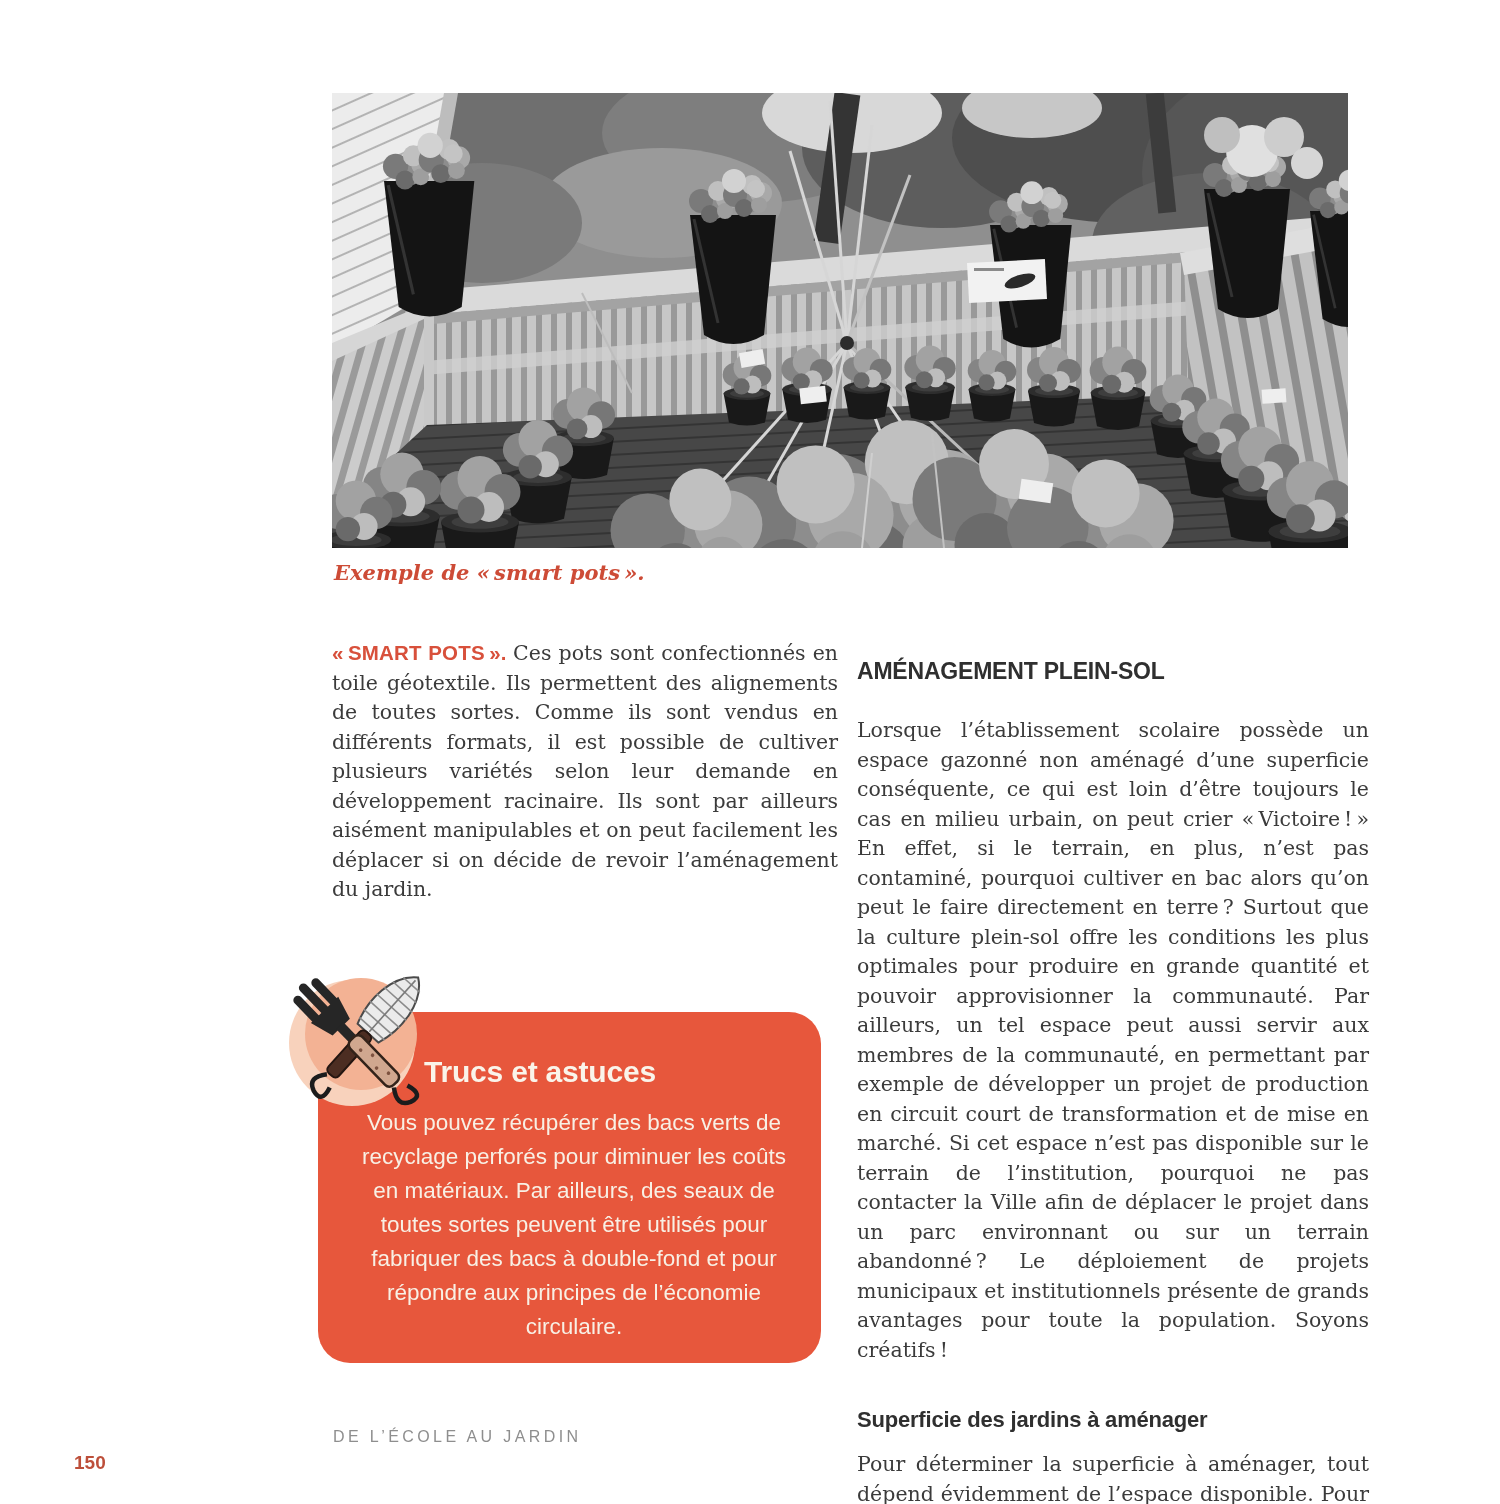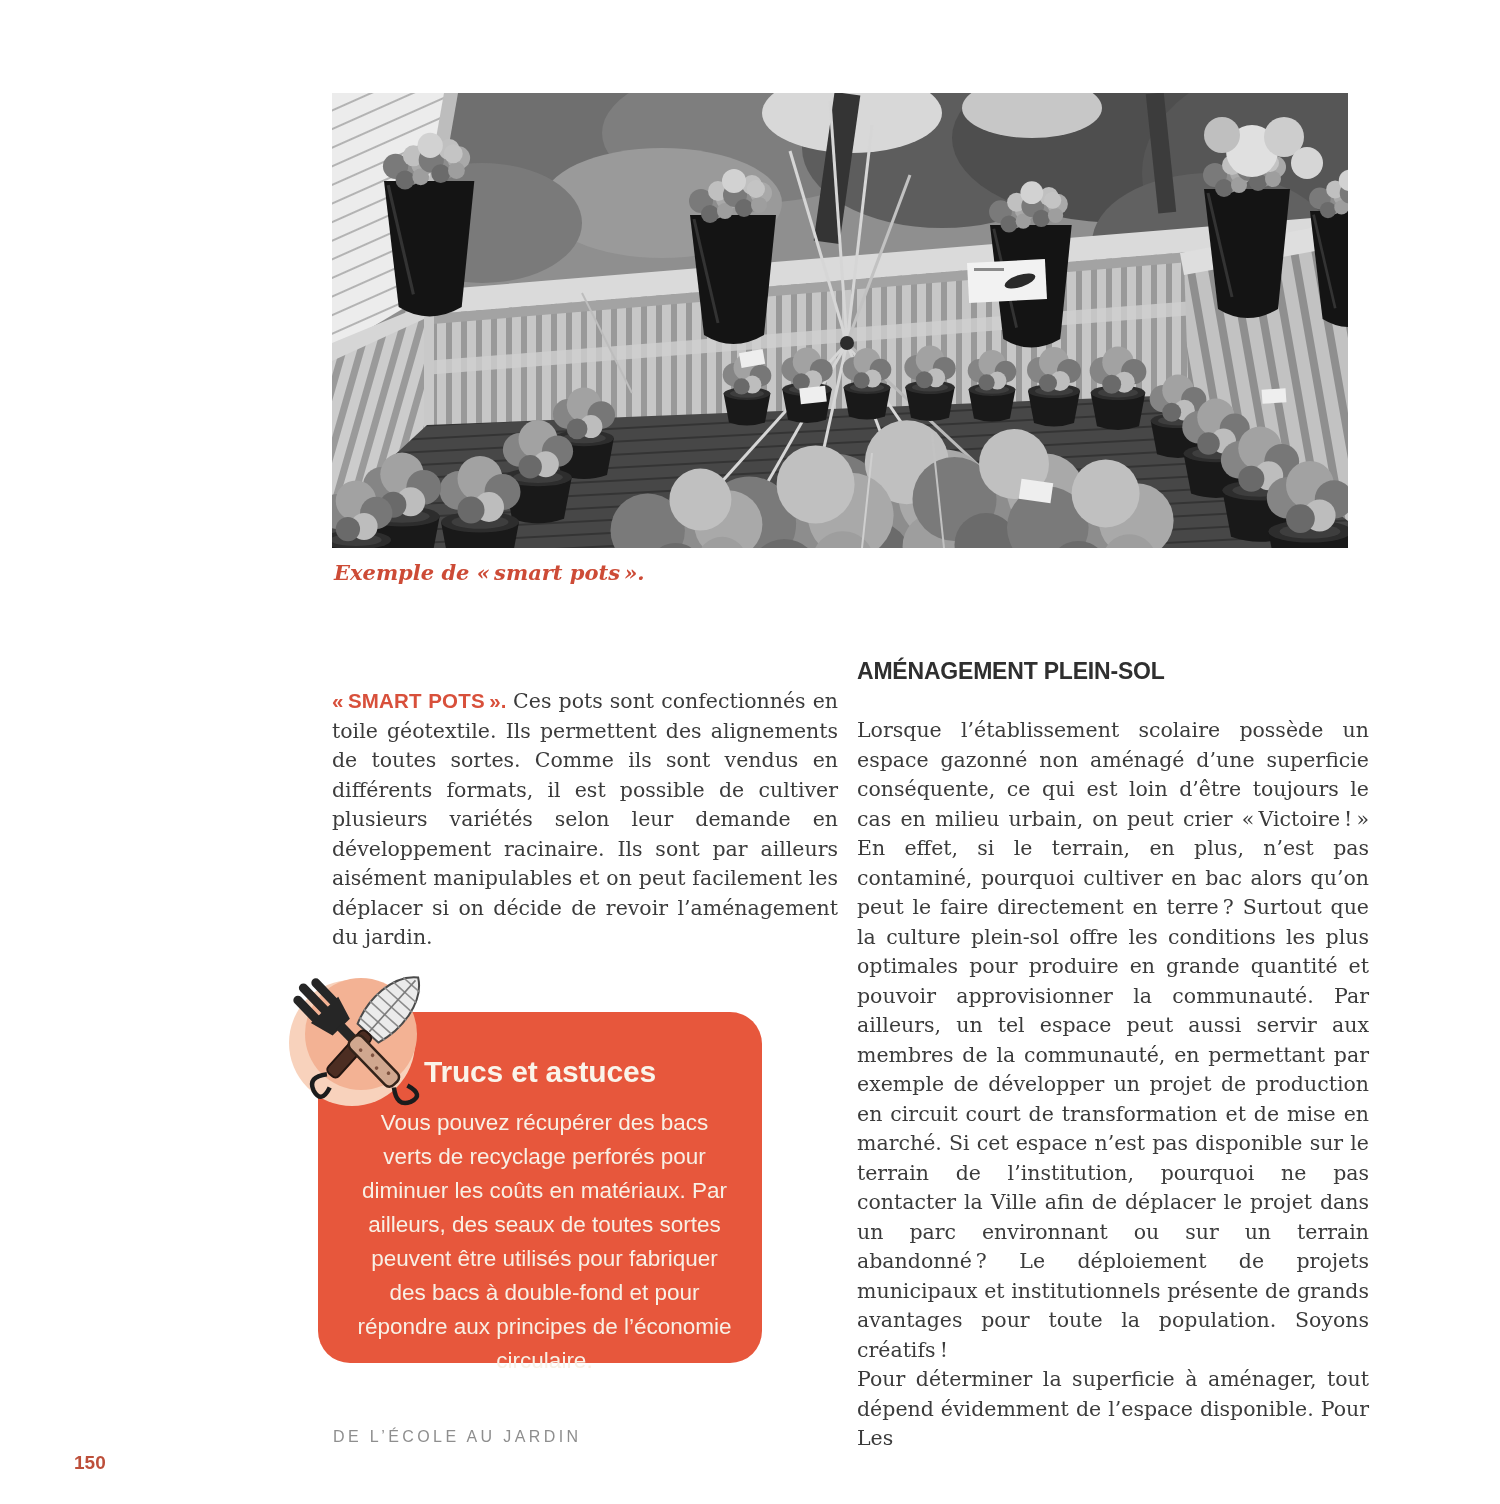--- a/index.html
+++ b/index.html
@@ -4,31 +4,31 @@
 <style>
   html,body{margin:0;padding:0;background:#ffffff;}
   .page{position:relative;width:1500px;height:1504px;background:#ffffff;overflow:hidden;
         font-family:"Liberation Sans",sans-serif;padding-left:44px;}
   .photo{position:absolute;left:332px;top:93px;width:1016px;height:455px;background:#8f8f8f;}
   .photo svg{display:block;width:100%;height:100%;}
   .caption{position:absolute;left:334px;top:560px;width:700px;
            font-family:"DejaVu Serif",serif;font-style:italic;font-weight:bold;
            font-size:21px;color:#cd4b36;}
   .col{position:absolute;color:#3b3b3b;}
-  .col-left{left:332px;top:638px;width:506px;margin-top:48px;}
+  .col-left{left:332px;top:638px;width:506px;}
   .col-right{left:857px;top:638px;width:512px;}
   .body-text{font-family:"DejaVu Serif",serif;font-size:20.5px;line-height:29.5px;
              text-align:justify;margin:0;hyphens:manual;}
   .lead-label{font-family:"Liberation Sans",sans-serif;font-weight:bold;font-size:20.5px;
               color:#d8503b;letter-spacing:.2px;}
   .sec-heading{font-family:"Liberation Sans",sans-serif;font-weight:bold;font-size:23px;
                letter-spacing:-.2px;color:#2f2f2f;margin:20px 0 31px 0;}
   .sub-heading{font-family:"Liberation Sans",sans-serif;font-weight:bold;font-size:22px;
                letter-spacing:-.2px;color:#2f2f2f;margin:42px 0 17px 0;}
-  .tipbox{position:absolute;left:318px;top:1012px;width:444px;height:351px;
+  .tipbox{position:absolute;left:318px;top:1012px;width:503px;height:351px;
           background:#e7573c;border-radius:32px;box-sizing:border-box;}
   .tip-title{margin:43px 30px 0 106px;font-weight:bold;font-size:30px;letter-spacing:-.2px;
              color:#faf4ea;}
   .tip-body{margin:17px 28px 0 37px;font-size:22.5px;line-height:34px;color:#f8f0e5;text-align:center;}
   .tools-icon{position:absolute;left:264px;top:942px;width:192px;height:192px;}
   .footer-num{position:absolute;left:74px;top:1452px;font-size:19px;font-weight:bold;
               color:#bd4f3a;}
   .footer-title{position:absolute;left:333px;top:1428px;font-size:16px;letter-spacing:3.4px;
               color:#8e8e8e;}
 </style>
@@ -196,20 +196,21 @@
 
   <div class="caption">Exemple de « smart pots ».</div>
 
   <div class="col col-left">
     <p class="body-text"><span class="lead-label">« SMART POTS ». </span><span>Ces pots sont confectionnés en toile géotextile. Ils permettent des alignements de toutes sortes. Comme ils sont vendus en différents formats, il est possible de cultiver plusieurs variétés selon leur demande en développement racinaire. Ils sont par ailleurs aisément manipulables et on peut facilement les déplacer si on décide de revoir l’amé­nagement du jardin.</span></p>
   </div>
 
   <div class="col col-right">
     <div class="sec-heading">AMÉNAGEMENT PLEIN-SOL</div>
     <p class="body-text">Lorsque l’établissement scolaire possède un espace gazonné non aménagé d’une superficie conséquente, ce qui est loin d’être toujours le cas en milieu urbain, on peut crier « Victoire ! » En effet, si le terrain, en plus, n’est pas contaminé, pourquoi cultiver en bac alors qu’on peut le faire directement en terre ? Sur­tout que la culture plein-sol offre les conditions les plus optimales pour produire en grande quantité et pouvoir approvisionner la communauté. Par ailleurs, un tel espace peut aussi servir aux membres de la communauté, en permettant par exemple de déve­lopper un projet de production en circuit court de transformation et de mise en marché. Si cet espace n’est pas disponible sur le terrain de l’institution, pourquoi ne pas contacter la Ville afin de déplacer le projet dans un parc environnant ou sur un terrain abandonné ? Le déploiement de projets municipaux et institutionnels présente de grands avantages pour toute la population. Soyons créatifs !</p>
+    <div class="sub-heading">Superficie des jardins à aménager</div>
     <p class="body-text">Pour déterminer la superficie à aménager, tout dé­pend évidemment de l’espace disponible. Pour Les</p>
   </div>
 
   <div class="tipbox">
     <div class="tip-title">Trucs et astuces</div>
     <div class="tip-body">Vous pouvez récupérer des bacs verts de recyclage perforés pour diminuer les coûts en matériaux. Par ailleurs, des seaux de toutes sortes peuvent être utilisés pour fabriquer des bacs à double-fond et pour répondre aux principes de l’économie circulaire.</div>
   </div>
 
   <svg class="tools-icon" viewBox="0 0 192 192">
     <circle cx="88" cy="101" r="63" fill="#f8d2bc"></circle>

